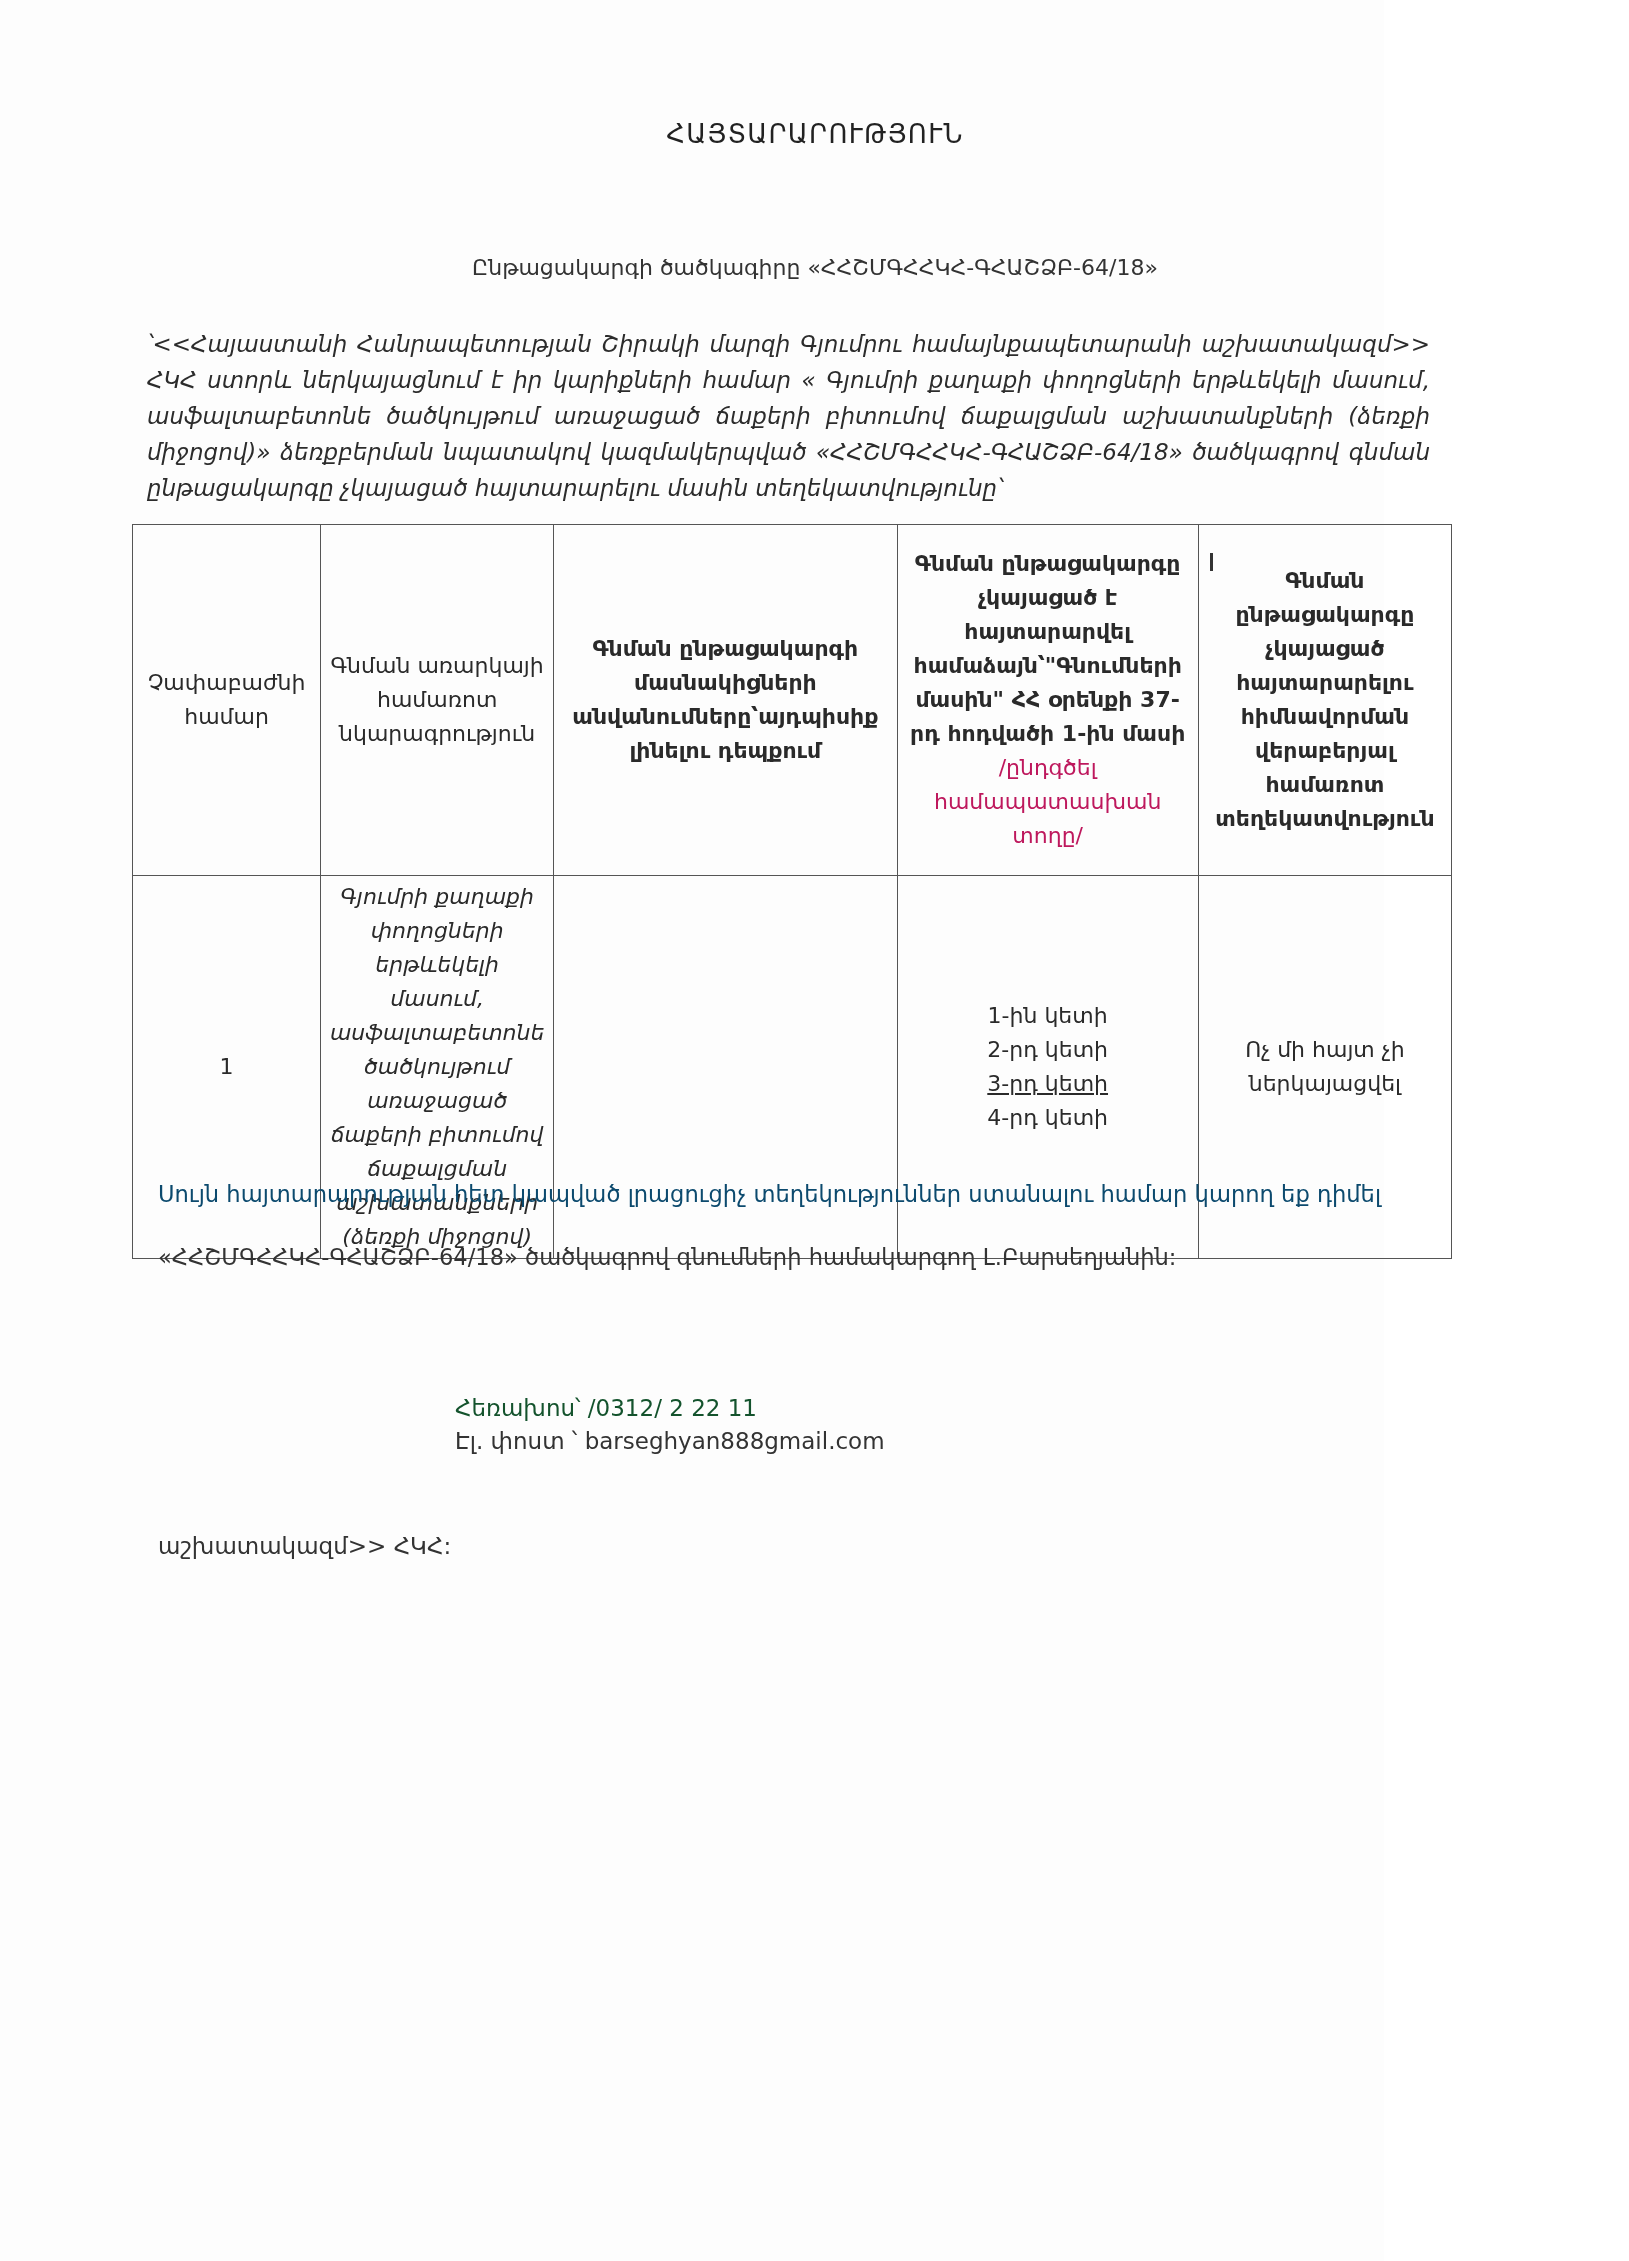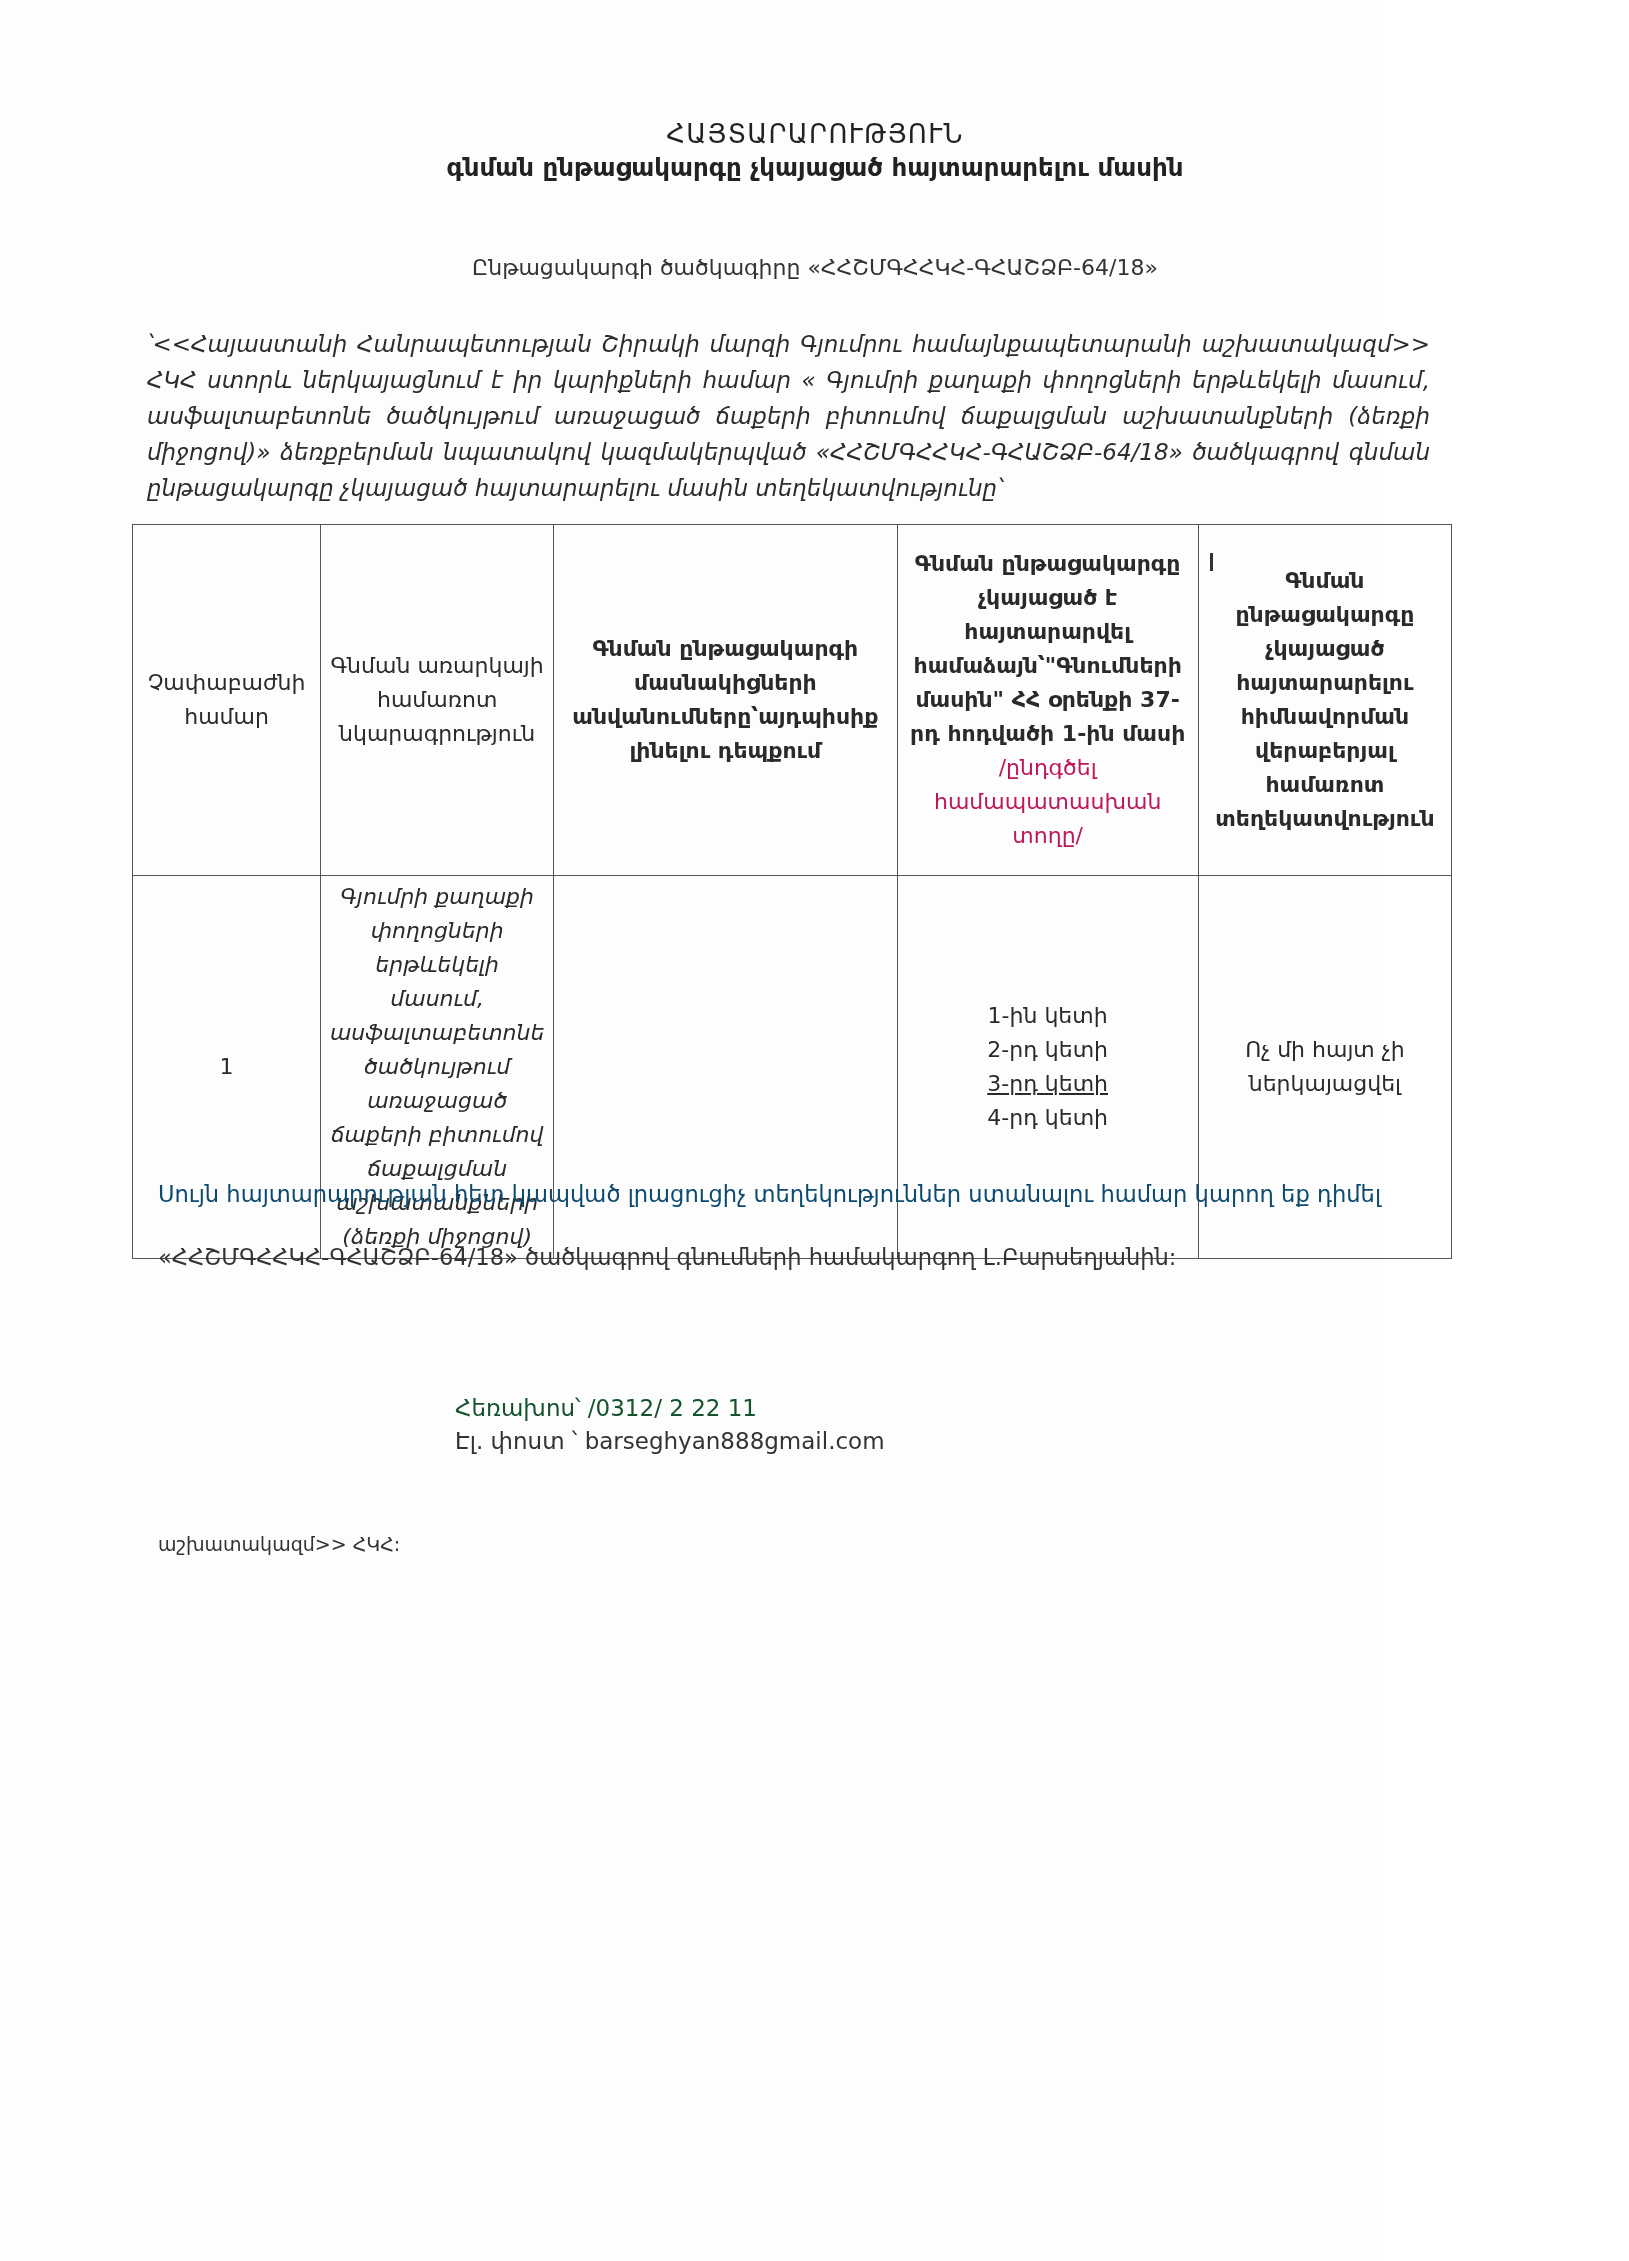--- a/index.html
+++ b/index.html
@@ -42,30 +42,29 @@
   .col5 { width: 239px; margin-top: 43px; }
   .h-bold { font-weight: bold; }
   .item-desc { font-style: italic; font-size: 19.3px; line-height: 26.4px; }
   .light { color: #be185d; }
   .underlined { text-decoration: underline; }
   .footer1 { left: 158px; top: 1181px; font-size: 22.6px; color: #0c4a6e; }
   .footer2 { left: 158px; top: 1244px; font-size: 22.6px; color: #333; }
   .contact1 { left: 455px; top: 1395px; font-size: 23px; color: #14532d; }
   .contact2 { left: 455px; top: 1428px; font-size: 23px; color: #333; }
   .sign1 { left: 158px; top: 1496px; font-size: 23px; color: #333; }
-  .sign2 { left: 158px; top: 1533px; font-size: 19px; color: #333; }
+  .sign2 { left: 158px; top: 1533px; font-size: 23px; color: #333; }
   .mark { width: 2.6px; height: 18px; background: #333; }
 </style>
 </head>
 <body>
 
 <div class="page">
 
   <div class="abs title">ՀԱՅՏԱՐԱՐՈՒԹՅՈՒՆ</div>
-  <div class="abs subtitle">գնման ընթացակարգը չկայացած հայտարարելու մասին</div>
   <div class="abs code-line">Ընթացակարգի ծածկագիրը «ՀՀՇՄԳՀՀԿՀ-ԳՀԱՇՁԲ-64/18»</div>
 
   <div class="abs intro">՝&lt;&lt;Հայաստանի Հանրապետության Շիրակի մարզի Գյումրու համայնքապետարանի աշխատակազմ&gt;&gt; ՀԿՀ ստորև ներկայացնում է իր կարիքների համար « Գյումրի քաղաքի փողոցների երթևեկելի մասում, ասֆալտաբետոնե ծածկույթում առաջացած ճաքերի բիտումով ճաքալցման  աշխատանքների (ձեռքի միջոցով)» ձեռքբերման նպատակով կազմակերպված «ՀՀՇՄԳՀՀԿՀ-ԳՀԱՇՁԲ-64/18» ծածկագրով գնման ընթացակարգը չկայացած հայտարարելու մասին տեղեկատվությունը՝</div>
 
   <table class="grid">
     <tbody>
         <tr class="head">
       <td class="col1">Չափաբաժնի համար</td>
       <td class="col2">Գնման առարկայի համառոտ նկարագրություն</td>
       <td class="col3 h-bold">Գնման ընթացակարգի մասնակիցների անվանումները՝այդպիսիք լինելու դեպքում</td>

